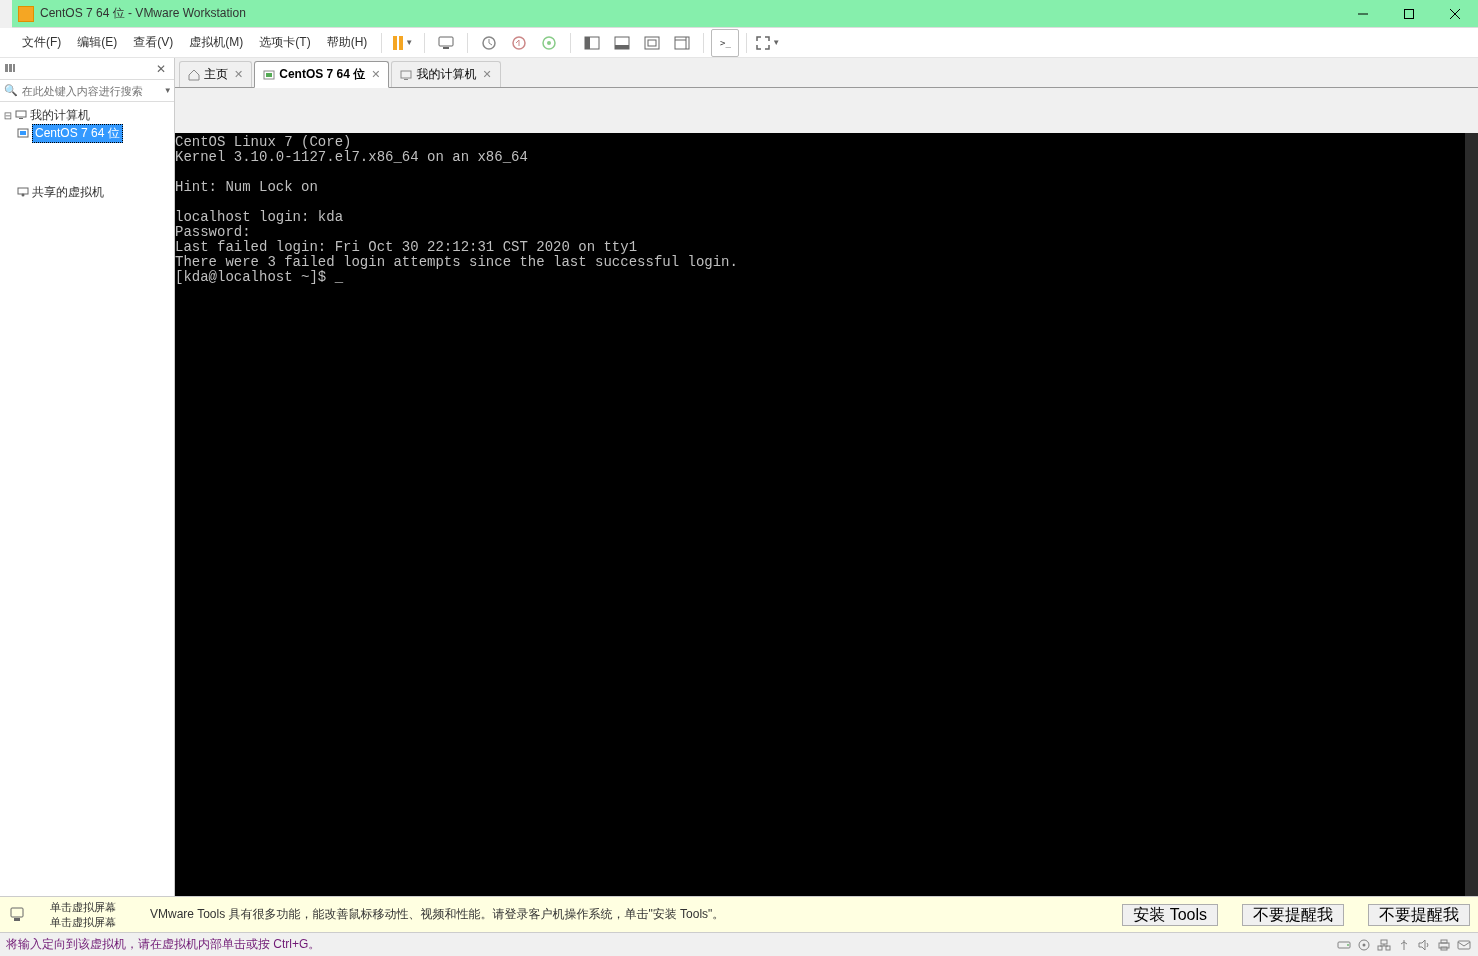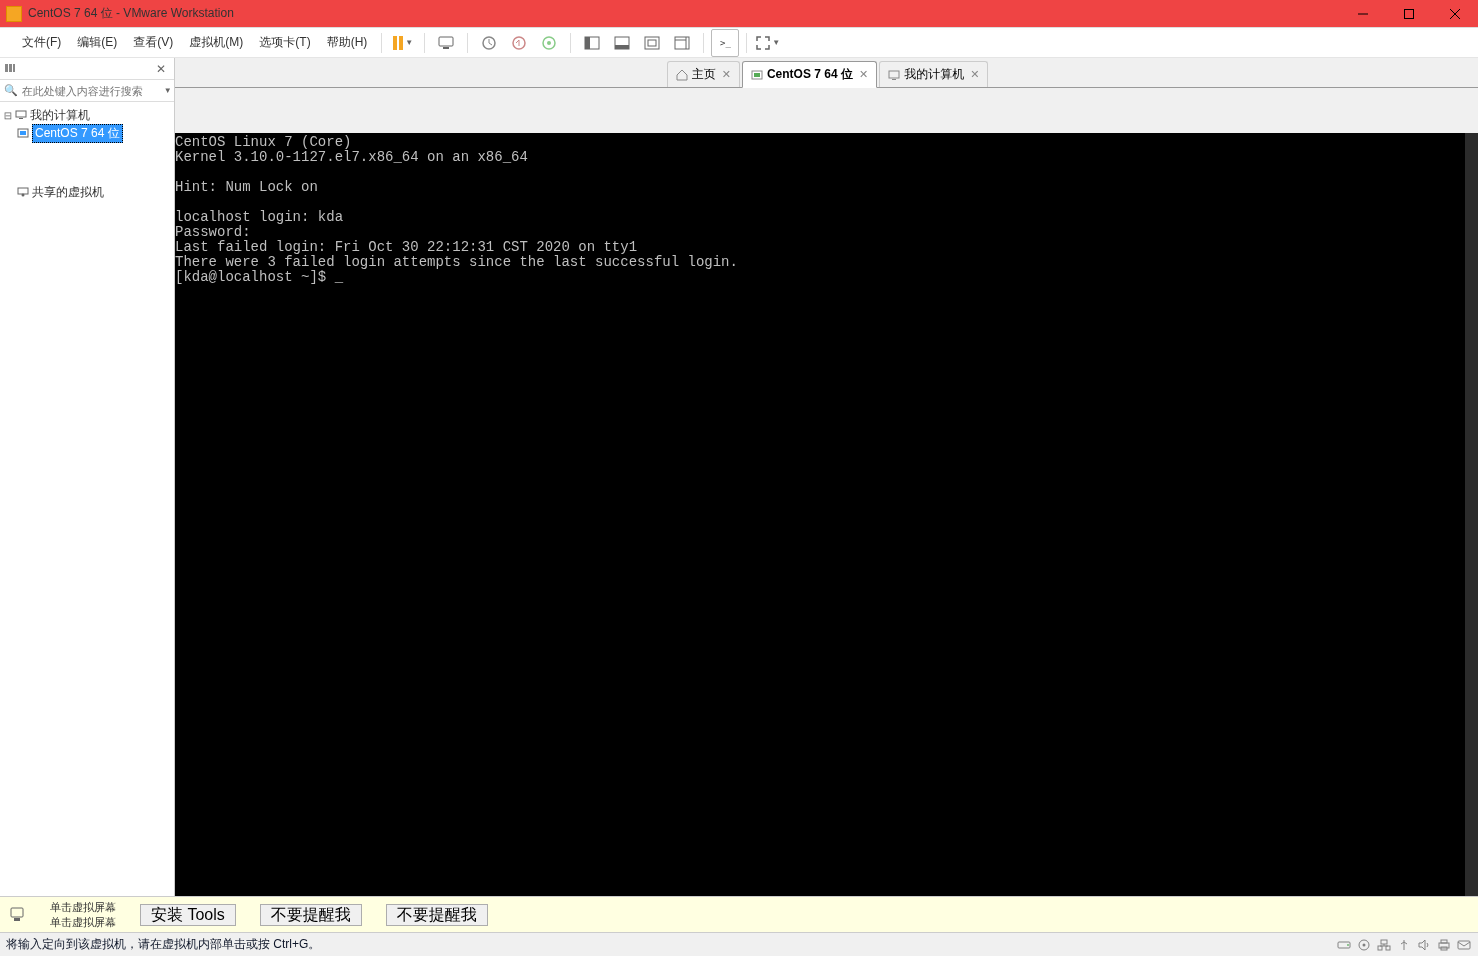--- a/index.html
+++ b/index.html
@@ -1,19 +1,19 @@
 <!DOCTYPE html>
 <html><head>
 <meta charset="utf-8">
 <style>
 * { box-sizing: border-box; margin: 0; padding: 0; }
 body { font-family: "Microsoft YaHei", "Segoe UI", Tahoma, sans-serif; font-size: 12px; background: #f0f0f0; width: 1478px; height: 956px; overflow: hidden; position: relative; }
 
 
-.titlebar { height: 28px; background: #ef4444; display: flex; align-items: center; border-bottom: 1px solid #ddd; }
+.titlebar { height: 28px; background: #86efac; display: flex; align-items: center; border-bottom: 1px solid #ddd; margin-left: 12px; }
 .titlebar .app-icon { width: 16px; height: 16px; margin: 0 6px; background: #f5a623; border: 1px solid #e08e00; display: inline-block; }
 .titlebar .title { flex: 1; font-size: 12px; color: #333; }
 .titlebar .winbtn { width: 46px; height: 28px; display: flex; align-items: center; justify-content: center; cursor: pointer; }
 .titlebar .winbtn svg { width: 10px; height: 10px; }
 
 
 .menubar { height: 30px; background: #fff; display: flex; align-items: center; border-bottom: 1px solid #e5e5e5; padding-left: 14px; }
 .menubar .menuitem { padding: 4px 8px; cursor: pointer; font-size: 12px; color: #333; }
 .menubar .sep { width: 1px; height: 20px; background: #ddd; margin: 0 6px; }
 .menubar .tbtn { width: 28px; height: 28px; display: flex; align-items: center; justify-content: center; cursor: pointer; margin: 0 1px; }
@@ -38,40 +38,40 @@
 .library .tree-node { display: flex; align-items: center; height: 18px; font-size: 12px; color: #333; cursor: pointer; }
 .library .tree-node .toggle { width: 12px; text-align: center; font-size: 10px; color: #666; }
 .library .tree-node .ticon { width: 14px; height: 12px; margin-right: 2px; display: flex; align-items: center; justify-content: center; }
 .library .tree-node.level1 { padding-left: 14px; }
 .library .tree-node.selected .label { background: #3399ff; color: #fff; padding: 0 2px; border: 1px dotted #000; }
 
 
 .content { flex: 1; display: flex; flex-direction: column; background: #f0f0f0; }
 
 
-.tabbar { height: 30px; background: #f0f0f0; display: flex; align-items: flex-end; padding-left: 4px; border-bottom: 1px solid #999; justify-content: center; }
+.tabbar { height: 30px; background: #f0f0f0; display: flex; align-items: flex-end; padding-left: 4px; border-bottom: 1px solid #999; }
 .tab { height: 26px; background: #f0f0f0; border: 1px solid #ccc; border-bottom: none; margin-right: 2px; padding: 0 8px; display: flex; align-items: center; gap: 4px; font-size: 12px; cursor: pointer; border-radius: 3px 3px 0 0; position: relative; }
 .tab.active { background: #fff; border-color: #999; border-bottom: 1px solid #fff; margin-bottom: -1px; height: 27px; }
 .tab.active .tab-label { font-weight: bold; }
 .tab .tab-icon { width: 12px; height: 12px; }
 .tab .tab-close { font-size: 11px; color: #888; margin-left: 2px; cursor: pointer; }
 
 
 .console { flex: 1; background: #000; color: #bfbfbf; font-family: "Courier New", monospace; font-size: 14px; padding: 2px 0 0 0; white-space: pre; line-height: 15px; overflow: hidden; position: relative; margin-top: 45px; }
 .console-scroll { position: absolute; right: 0; top: 0; bottom: 0; width: 13px; background: #2b2b2b; }
 
 
 .notifybar { height: 36px; background: #ffffe1; border-top: 1px solid #ccc; display: flex; align-items: center; padding: 0 8px; gap: 24px; }
 .notifybar .nicon { width: 18px; height: 18px; color: #666; }
 .notifybar .nhint { font-size: 11px; color: #333; line-height: 1.3; }
 .notifybar .nmsg { font-size: 12px; color: #333; flex: 1; margin-left: 10px; }
 .notifybar .nbtn { height: 22px; padding: 0 10px; background: #f0f0f0; border: 1px solid #adadad; font-size: 16px; cursor: pointer; }
 
 
-.statusbar { height: 24px; background: #f0f0f0; border-top: 1px solid #ccc; display: flex; align-items: center; padding: 0 6px; font-size: 12px; color: #0f172a; }
+.statusbar { height: 24px; background: #f0f0f0; border-top: 1px solid #ccc; display: flex; align-items: center; padding: 0 6px; font-size: 12px; color: #701a75; }
 .statusbar .status-right { margin-left: auto; display: flex; gap: 4px; align-items: center; }
 .statusbar .sicon { width: 16px; height: 16px; opacity: 0.8; cursor: pointer; display: flex; align-items: center; justify-content: center; }
 
 svg { display: block; }
 </style>
 </head>
 <body>
 
 <div class="titlebar">
   <span class="app-icon"></span>
@@ -280,20 +280,21 @@
   <span class="nicon">
     <svg width="18" height="18" viewBox="0 0 18 18">
         <rect x="3" y="2" width="12" height="9" rx="1" fill="none" stroke="#666"></rect>
         <rect x="6" y="12" width="6" height="3" fill="#666"></rect>
       </svg>
   </span>
   <div class="nhint">
     <div>单击虚拟屏幕</div>
     <div>单击虚拟屏幕</div>
   </div>
+  <span class="nmsg">VMware Tools 具有很多功能，能改善鼠标移动性、视频和性能。请登录客户机操作系统，单击"安装 Tools"。</span>
   <button class="nbtn">安装 Tools</button>
   <button class="nbtn">不要提醒我</button>
   <button class="nbtn">不要提醒我</button>
 </div>
 
 <div class="statusbar">
   <span>将输入定向到该虚拟机，请在虚拟机内部单击或按 Ctrl+G。</span>
   <div class="status-right">
     <span class="sicon">
         <svg width="14" height="12" viewBox="0 0 14 12">

